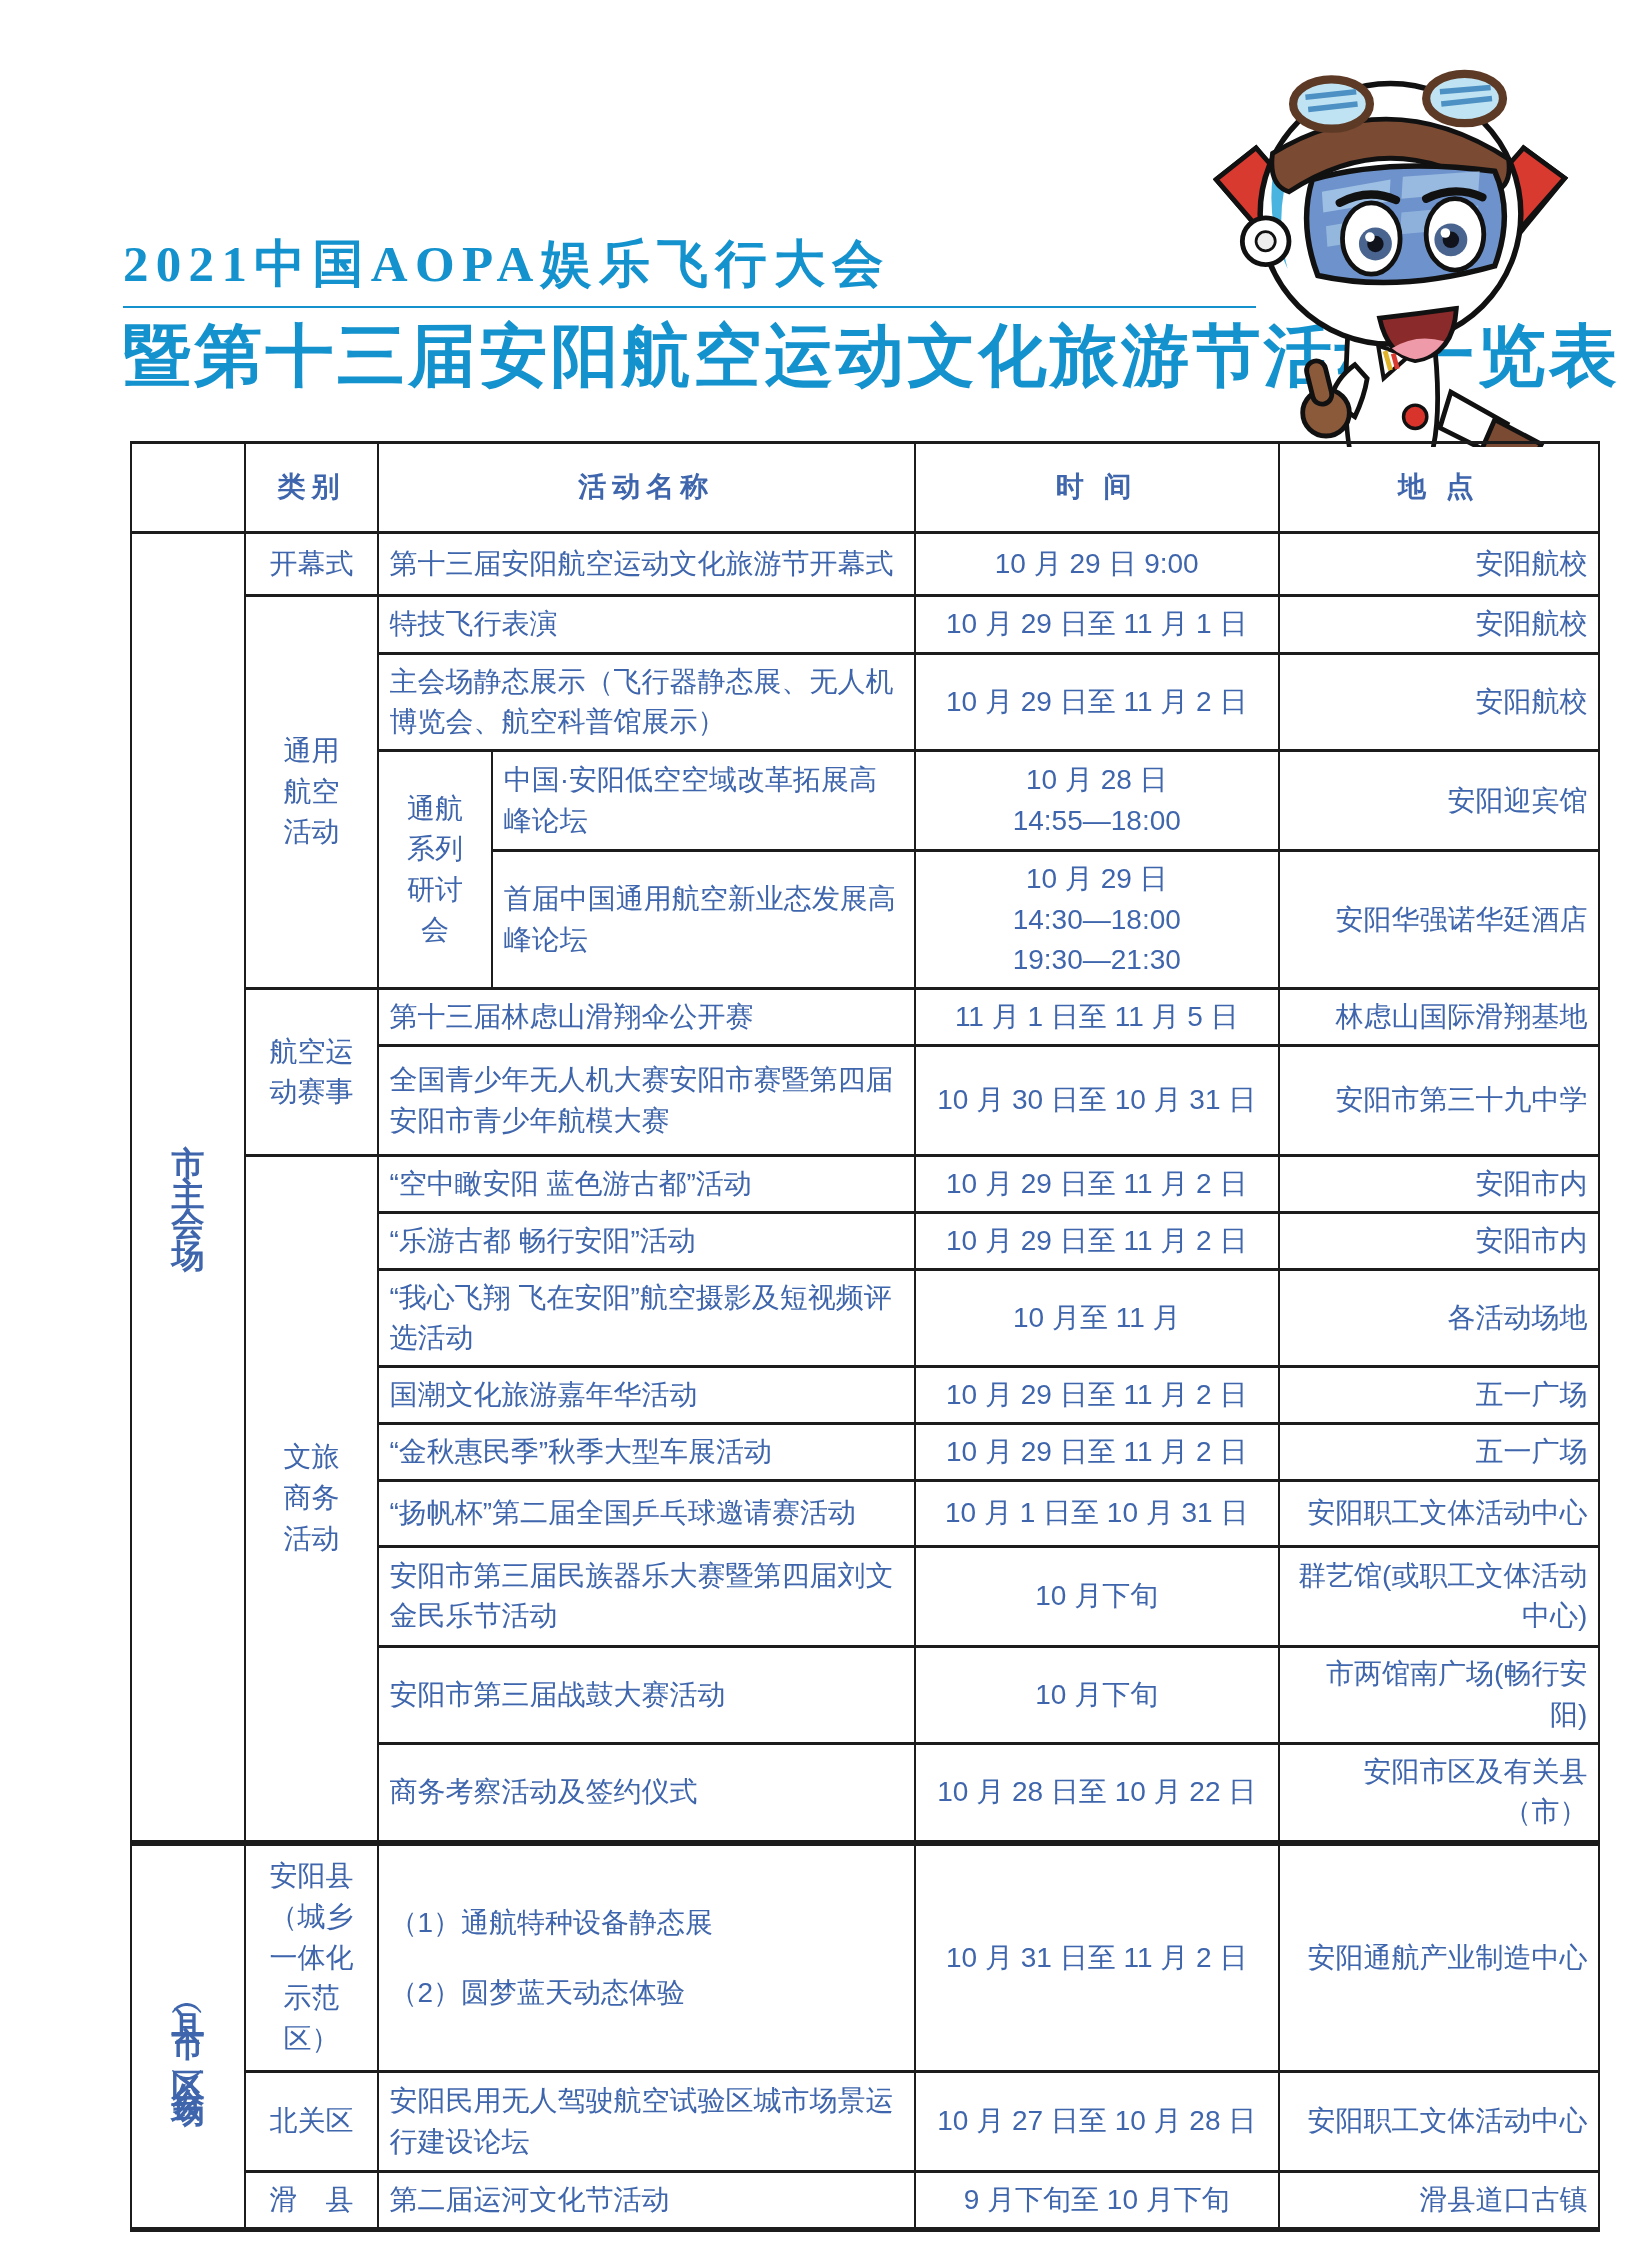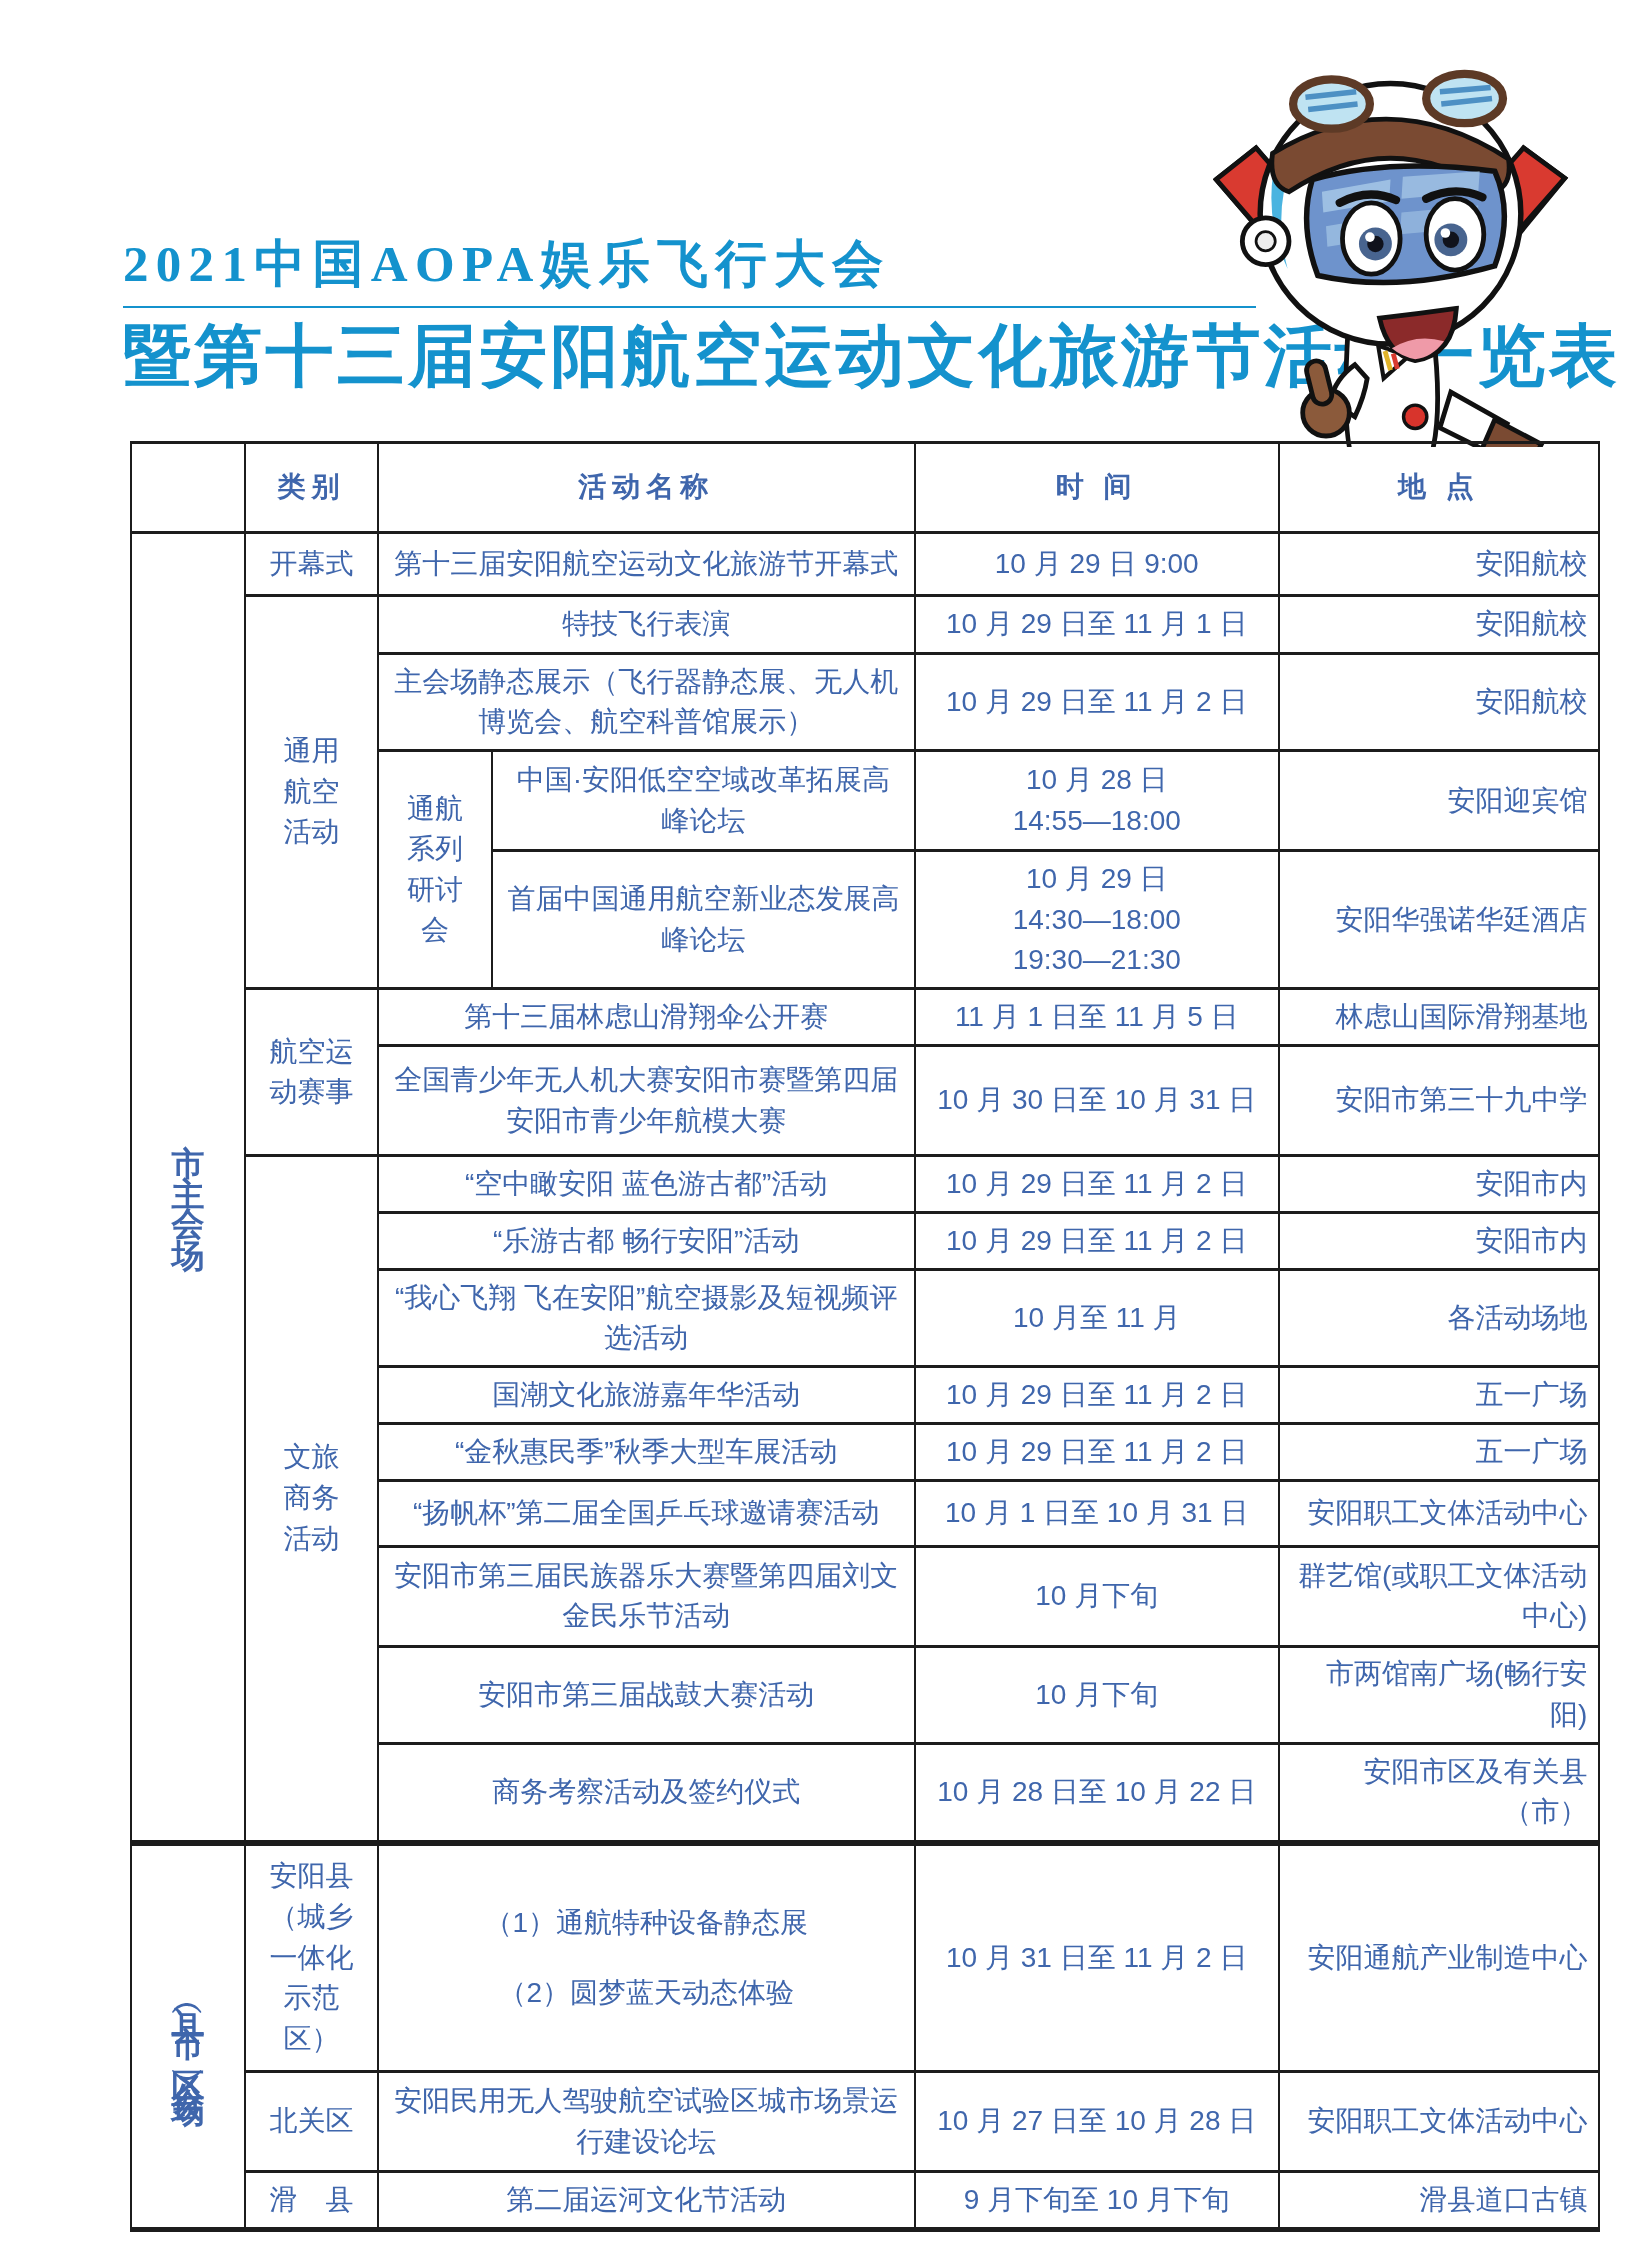--- a/index.html
+++ b/index.html
@@ -65,21 +65,21 @@
   .venue-vert.main{letter-spacing:0.95em;}
   .venue-vert.branch{letter-spacing:0.18em;}
   td.c-cat{
     text-align:center;white-space:pre-line;padding:6.6px 4px;
   }
   .lh-ga{line-height:2.05;}
   .lh-sub{line-height:2.25;}
   .lh-sport{line-height:1.55;}
   .lh-cb{line-height:2.9;}
   .lh-county{line-height:2.0;}
-  td.c-name{text-align:center;padding:8px 13.3px 8px 16px;}
+  td.c-name{text-align:left;padding:8px 13.3px 8px 16px;}
   td.c-name.two-items{white-space:pre-line;line-height:2.5;}
   td.c-time{text-align:center;white-space:pre-line;padding:6.6px 5.3px;line-height:1.75;}
   td.c-place{text-align:right;padding:8px 8px 8px 14.6px;}
 </style>
 </head>
 <body>
 
 <div class="page">
 
   <div class="title-block">

